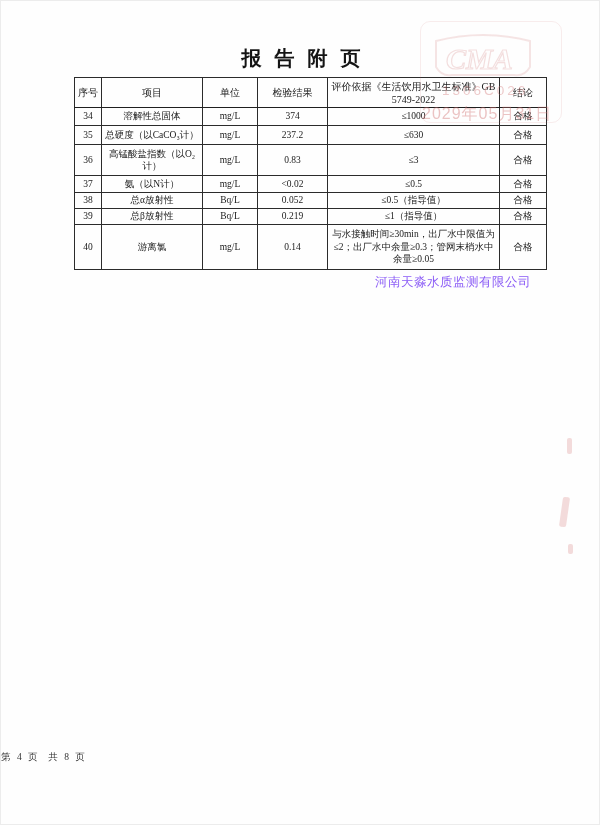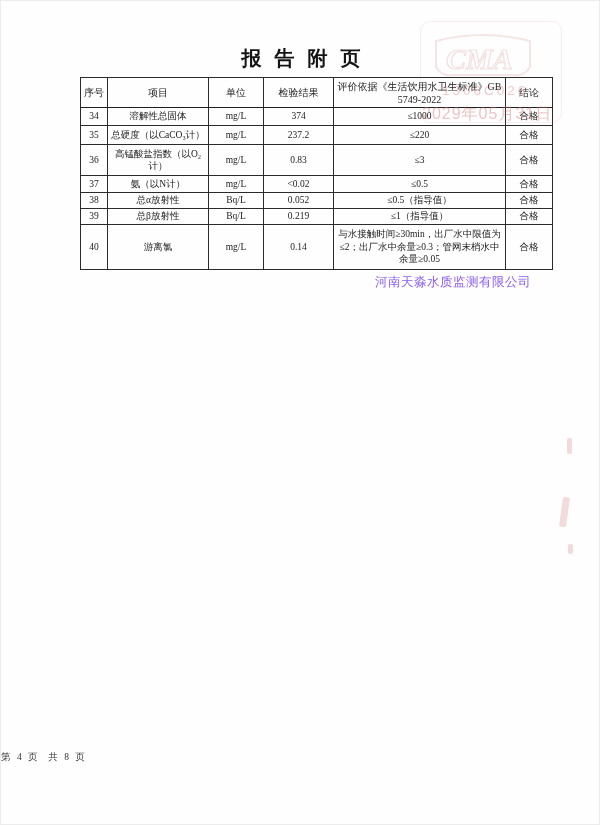--- a/index.html
+++ b/index.html
@@ -19,21 +19,21 @@
   .doc-title {
     position: absolute; top: 44px; left: 0; right: 0;
     text-align: center;
     font-size: 20px; font-weight: bold;
     letter-spacing: 4px;
     white-space: pre;
     color: #141414;
     padding-left: 6px;
   }
   table.results {
-    position: absolute; left: 79px; top: 76px;
+    position: absolute; left: 73px; top: 76px;
     width: 472px;
     border-collapse: collapse;
     table-layout: fixed;
     font-size: 9.5px;
     color: #1a1a1a;
     padding-left: 24px;
   }
   table.results th, table.results td {
     border: 1px solid #2b2b2b;
     text-align: center;
@@ -139,21 +139,21 @@
         <td>mg/L</td>
         <td>374</td>
         <td>≤1000</td>
         <td>合格</td>
       </tr>
       <tr class="h-r1">
         <td>35</td>
         <td>总硬度（以CaCO₃计）</td>
         <td>mg/L</td>
         <td>237.2</td>
-        <td>≤220</td>
+        <td>≤630</td>
         <td>合格</td>
       </tr>
       <tr class="h-r2">
         <td>36</td>
         <td>高锰酸盐指数（以O₂计）</td>
         <td>mg/L</td>
         <td>0.83</td>
         <td>≤3</td>
         <td>合格</td>
       </tr>

